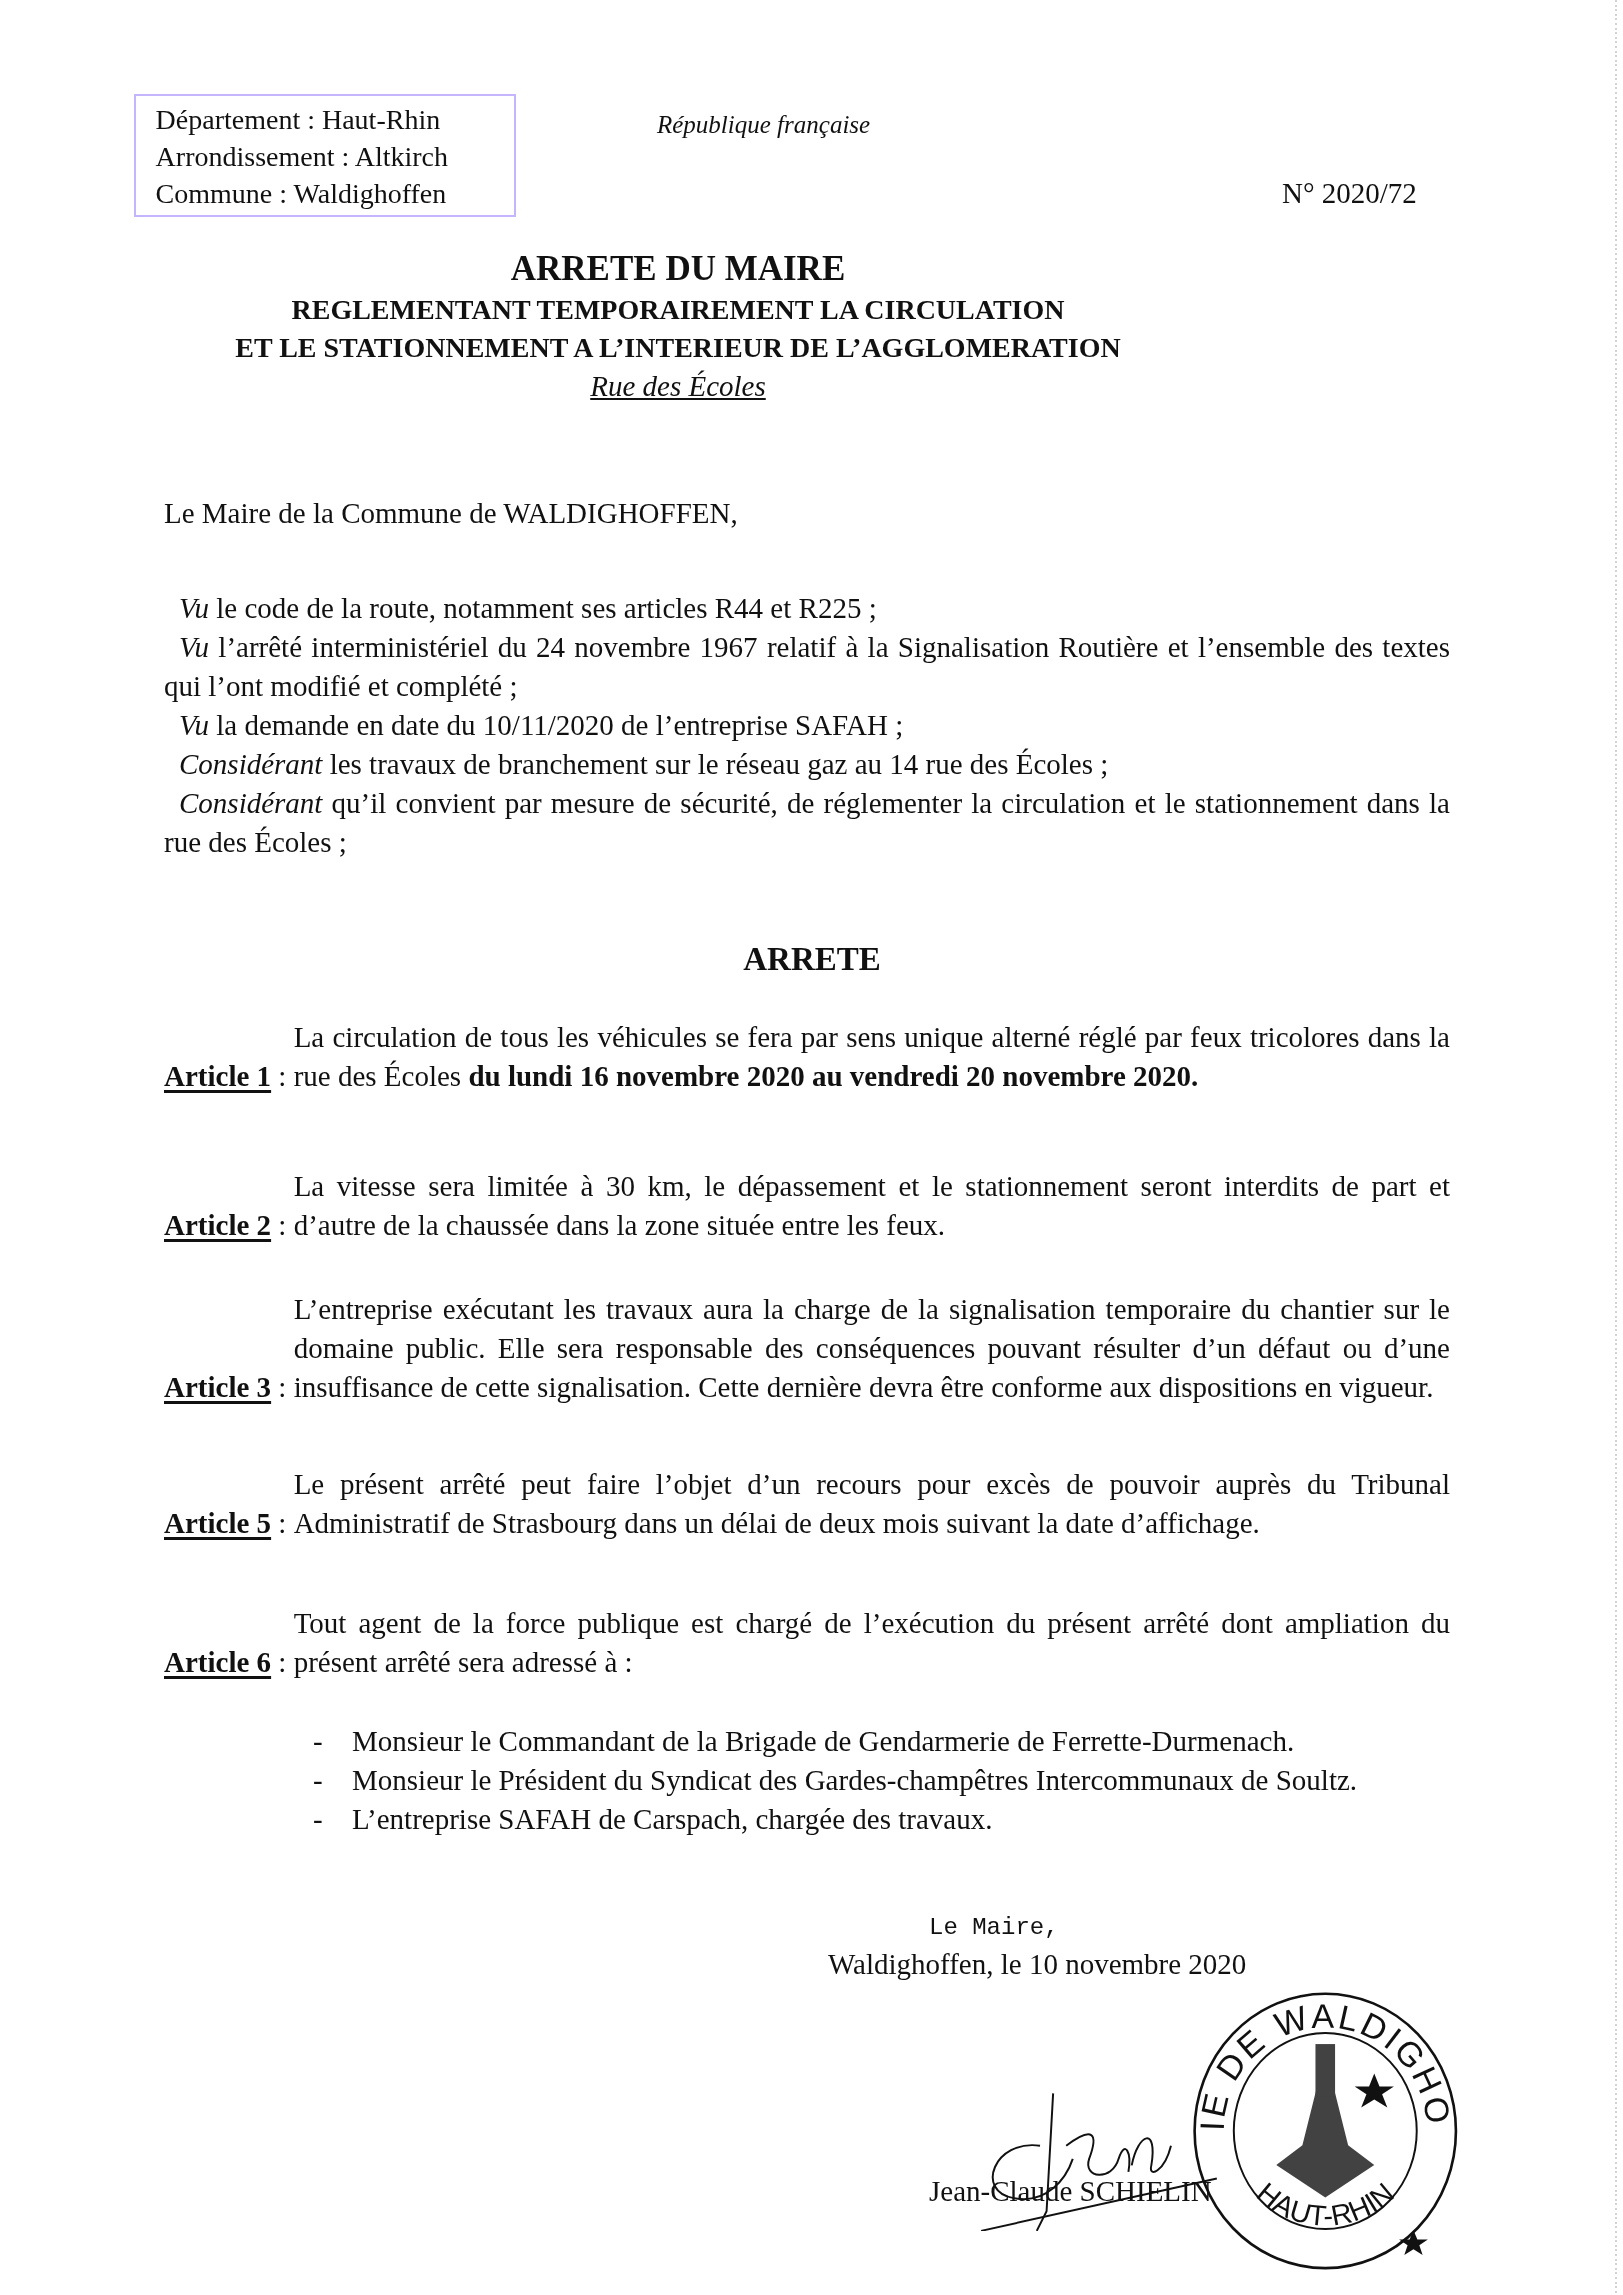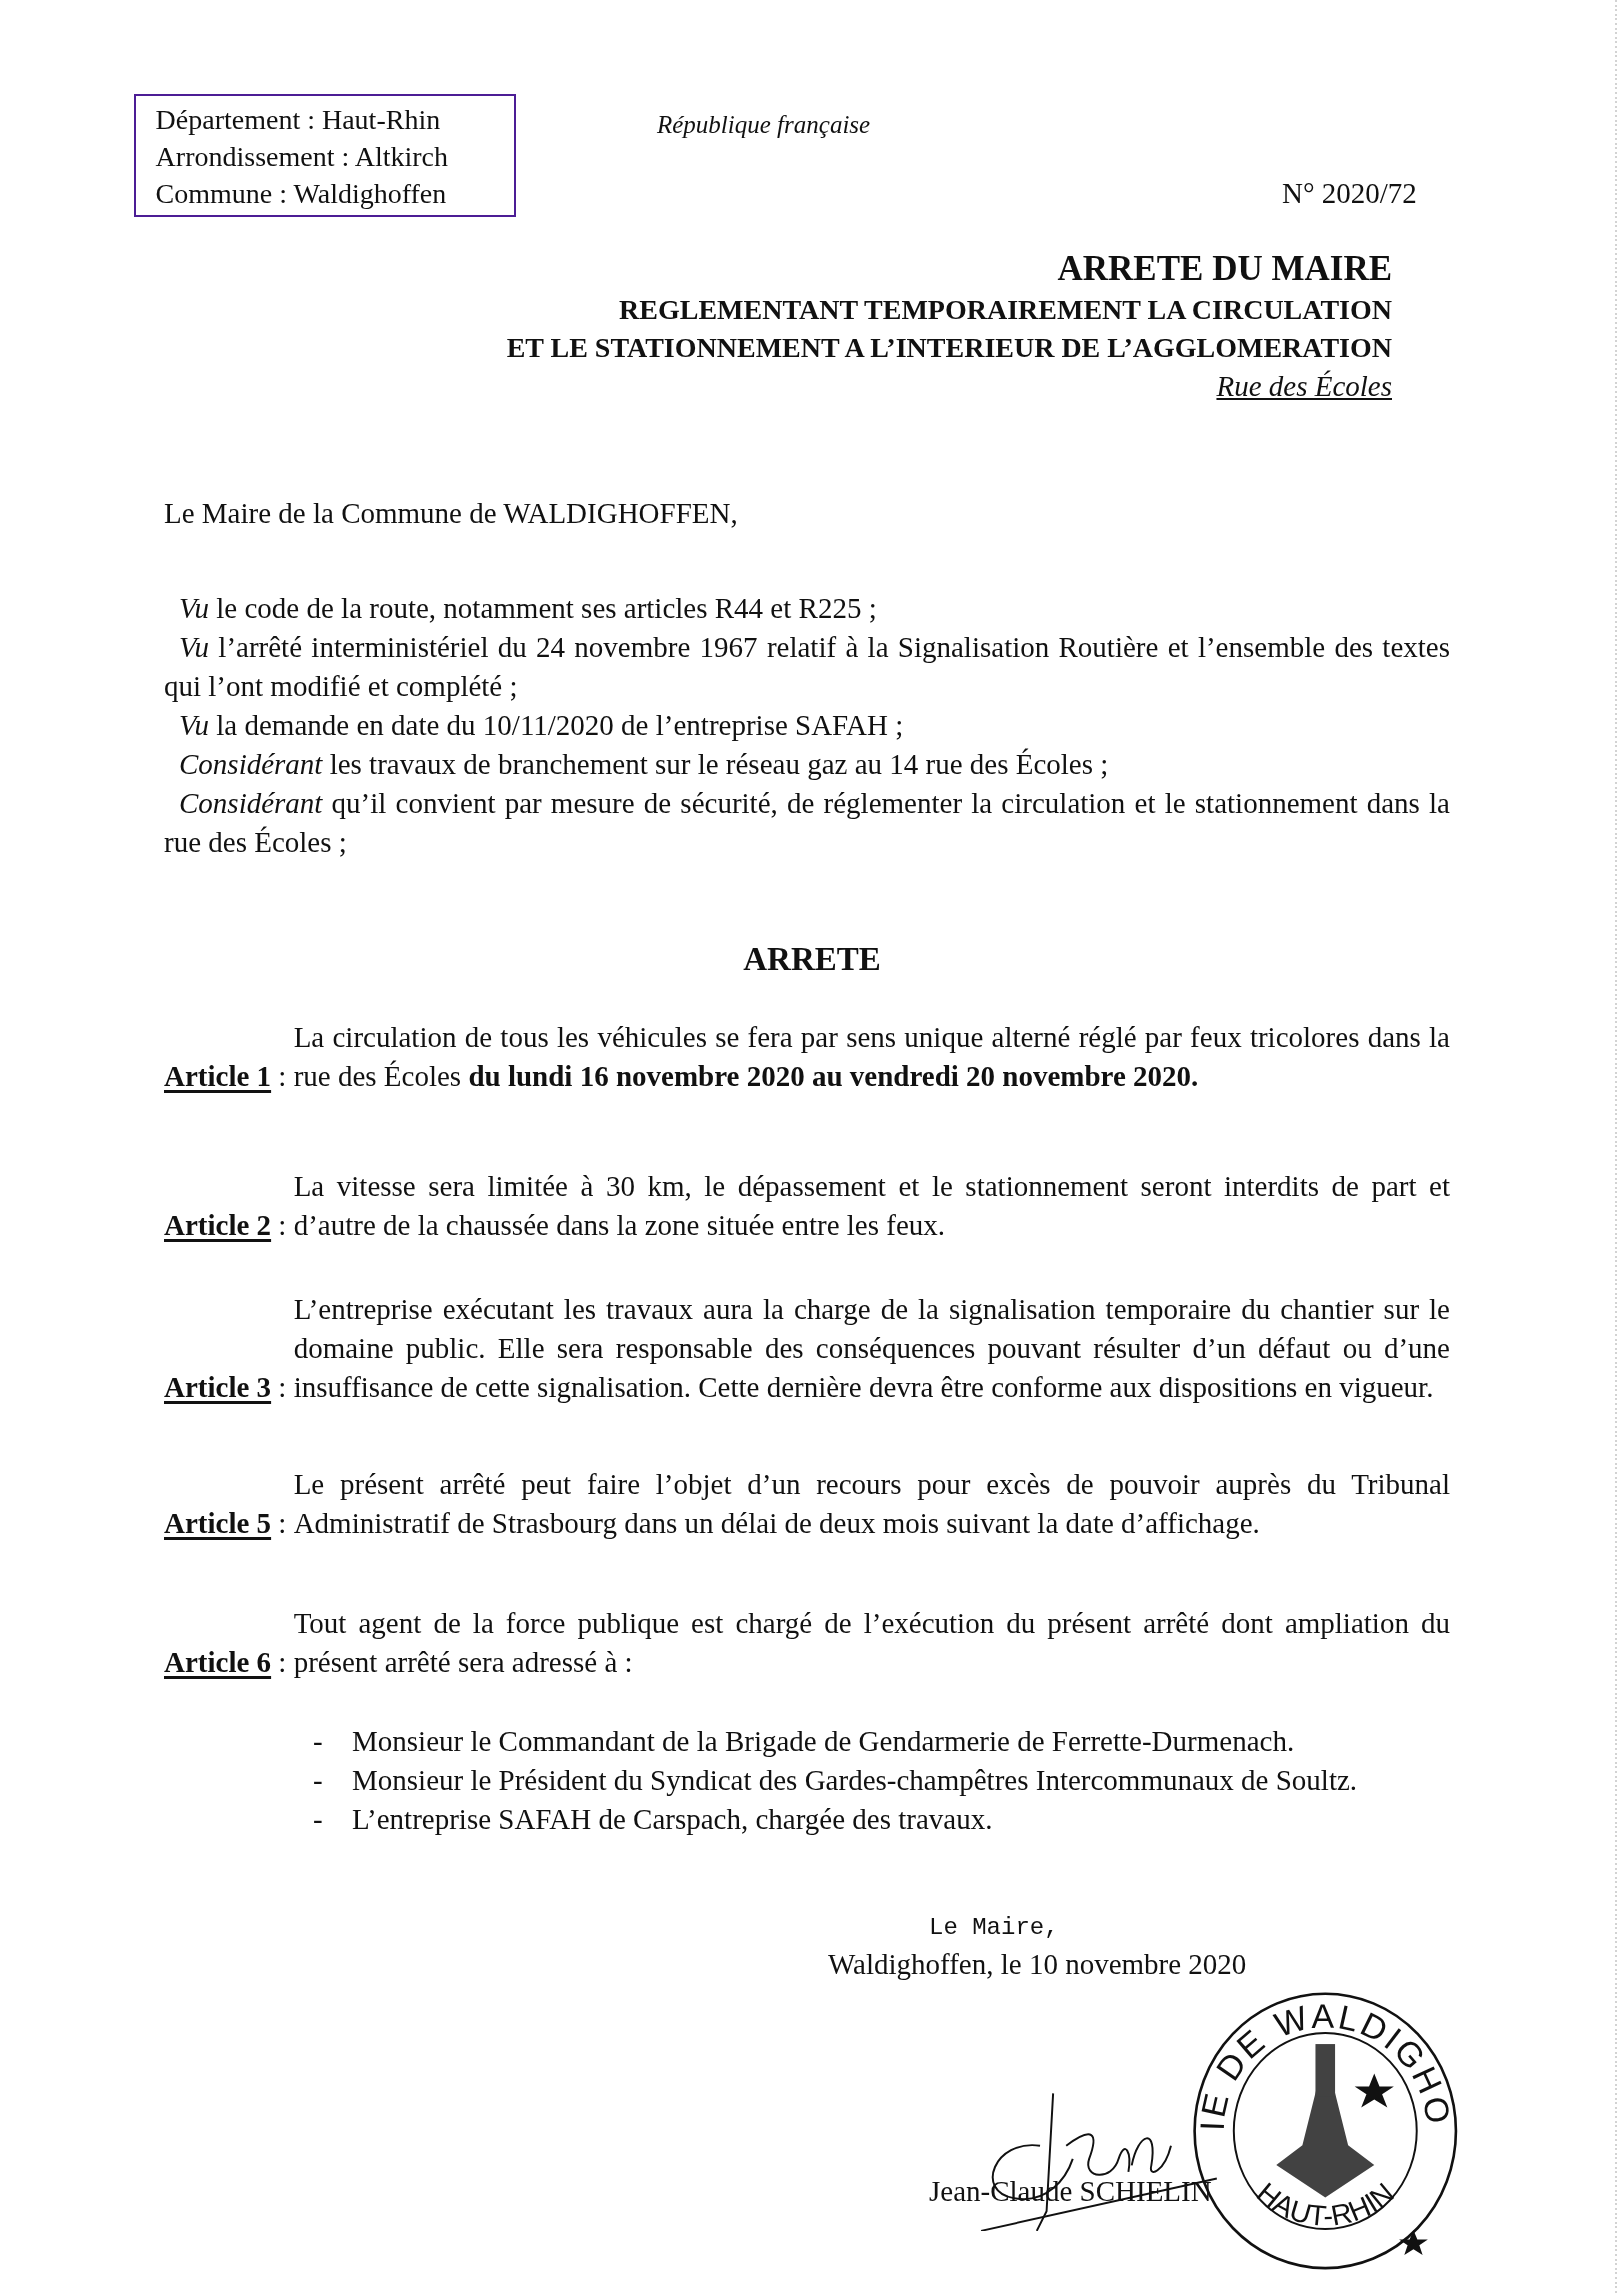--- a/index.html
+++ b/index.html
@@ -6,27 +6,27 @@
   body {
     width: 1624px; height: 2295px; position: relative; overflow: hidden;
     font-family: "Liberation Serif", "DejaVu Serif", serif;
     color: #111111;
     font-size: 29px;
   }
   .abs { position: absolute; }
   
   .admin-box {
     left: 134px; top: 94px; width: 382px; height: 123px;
-    border: 2px solid #4c1d95; box-sizing: border-box;
+    border: 2px solid #c4b5fd; box-sizing: border-box;
     padding: 5.2px 0 0 19.6px; line-height: 37px; font-size: 28px;
   }
   .republique { left: 657px; top: 111px; font-style: italic; font-size: 25px; }
   .doc-number { left: 1282px; top: 177px; font-size: 29px; }
 
-  .title-block { left: 0; width: 1356px; top: 247px; text-align: right; font-weight: bold; padding-left: 36px; }
+  .title-block { left: 0; width: 1356px; top: 247px; text-align: center; font-weight: bold; }
   .title-main { font-size: 35px; line-height: 44px; }
   .title-sub { font-size: 28px; line-height: 38px; }
   .title-street { font-size: 29px; line-height: 38px; font-weight: normal; font-style: italic; text-decoration: underline; }
 
   .body-col { left: 164px; width: 1286px; }
   .p { line-height: 39px; font-size: 29px; text-align: justify; }
   .intro { top: 494px; }
   .visas { top: 589px; }
   .visas .p { margin: 0; }
   .it { font-style: italic; margin-left: 15px; }

